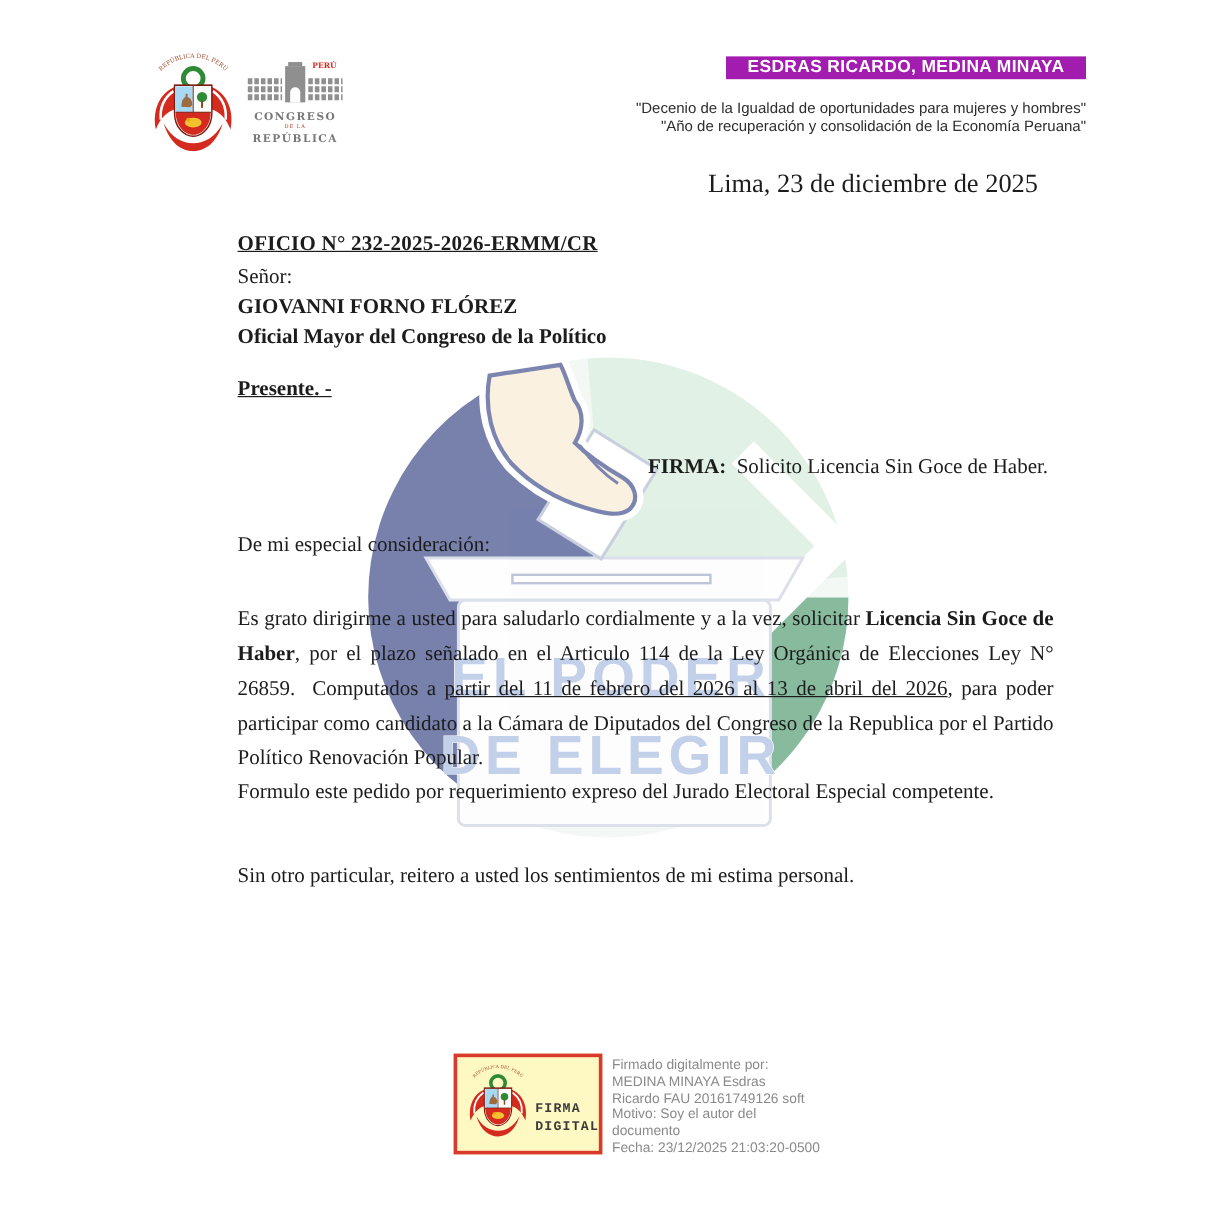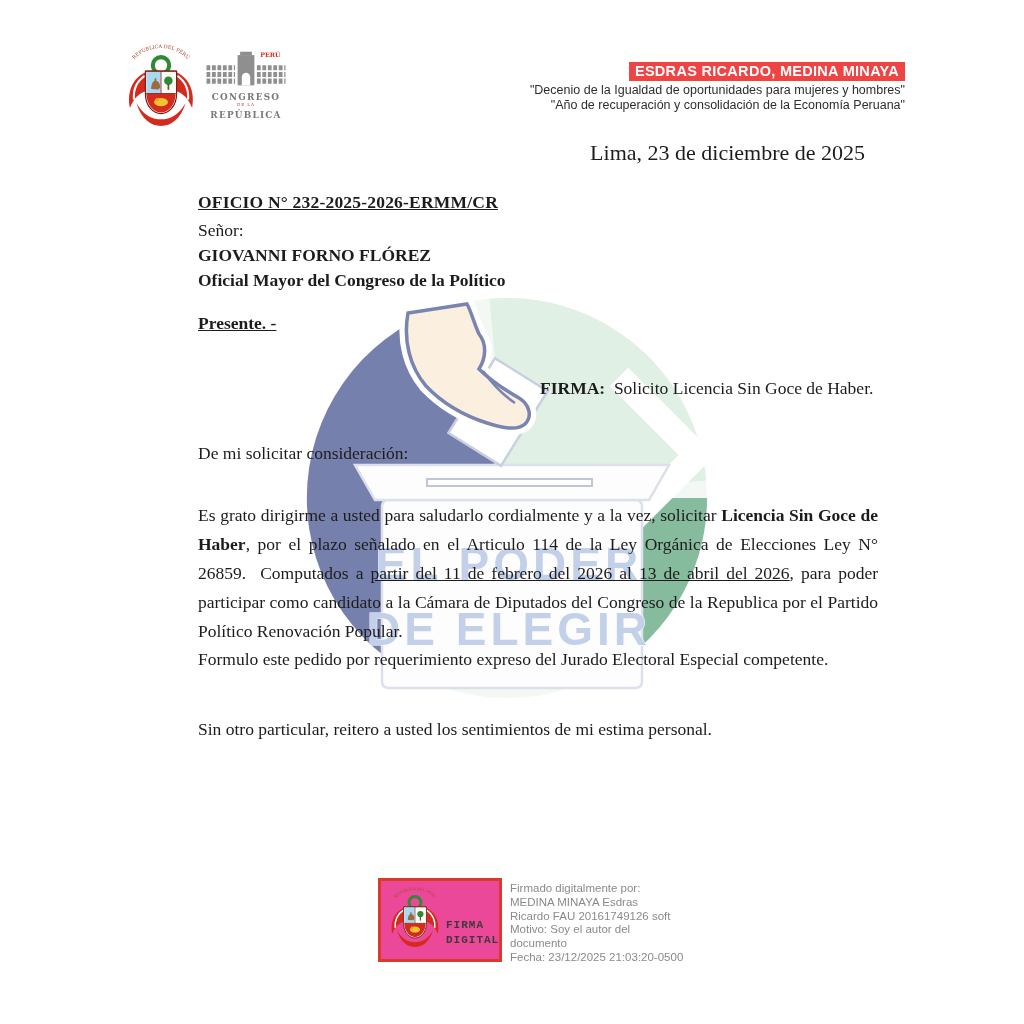--- a/index.html
+++ b/index.html
@@ -7,23 +7,23 @@
           font-family:"Liberation Serif", serif; color:#1c1c1c; }
 
   
   .watermark { position:absolute; left:287px; top:293px; width:440px; height:424px; z-index:0; }
   .wm-text { font-family:"Liberation Sans", sans-serif; font-weight:800; font-size:46px;
              letter-spacing:4px; fill:#9FB4DC; stroke:#ffffff; stroke-width:1px; text-anchor:middle; }
 
   
   .arms-logo { position:absolute; left:120px; top:44px; width:82px; height:86px; z-index:1; }
   .congress-logo { position:absolute; left:204px; top:48px; width:84px; height:78px; z-index:1; }
-  .banner { position:absolute; top:62px; right:119px; background:#ef4444; color:#fff; z-index:1;
+  .banner { position:absolute; top:47px; right:119px; background:#a21caf; color:#fff; z-index:1;
             font-family:"Liberation Sans", sans-serif; font-weight:bold; font-size:14.5px;
-            padding:1px 6px 2px; letter-spacing:.3px; }
+            padding:1px 18px 2px; letter-spacing:.3px; }
   .motto { position:absolute; right:119px; z-index:1; font-family:"Liberation Sans", sans-serif;
            font-size:12.5px; color:#2d2d2d; white-space:nowrap; }
   .motto1 { top:83px; } .motto2 { top:98px; }
   .date { position:absolute; top:140px; right:159px; font-size:22px; z-index:1; }
 
   
   .doc { position:absolute; left:198px; width:680px; font-size:17.5px; line-height:29px; z-index:1; }
   .b { font-weight:bold; }
   .u { text-decoration:underline; }
   .just { text-align:justify; }
@@ -31,21 +31,21 @@
   .senor    { top:216px; }
   .rname    { top:241px; font-weight:bold; }
   .rtitle   { top:266px; font-weight:bold; }
   .presente { top:309px; font-weight:bold; text-decoration:underline; }
   .asunto   { top:374px; left:540px; width:338px; }
   .greet    { top:439px; }
   .p1 { top:501px; } .p2 { top:645px; } .p3 { top:715px; } .closing { top:760px; }
 
   
   .stamp { position:absolute; left:378px; top:878px; width:124px; height:84px; z-index:1;
-           border:3px solid #D93A2B; box-sizing:border-box; background:#ec4899; display:flex; }
+           border:3px solid #D93A2B; box-sizing:border-box; background:#fef9c3; display:flex; }
   .stamp-arms { width:60px; height:63px; margin:6px 0 0 4px; flex:none; }
   .stamp-label { font-family:"Liberation Mono", monospace; font-weight:bold; font-size:11px;
                  line-height:15px; color:#3b3b3b; letter-spacing:1px; margin:37px 0 0 1px; }
   .sig-details { position:absolute; left:510px; top:882px; z-index:1;
                  font-family:"Liberation Sans", sans-serif; font-size:11.5px; line-height:13.8px;
                  color:#8a8a8a; }
 
   
   .cl-main { font-family:"DejaVu Serif", serif; font-size:10.5px; fill:#787878;
              font-weight:600; letter-spacing:1.5px; text-anchor:middle; }
@@ -140,21 +140,21 @@
   <div class="date">Lima, 23 de diciembre de 2025</div>
 
   <div class="doc oficio">OFICIO N° 232-2025-2026-ERMM/CR</div>
   <div class="doc rname">GIOVANNI FORNO FLÓREZ</div>
   <div class="doc senor">Señor:</div>
   <div class="doc rtitle">Oficial Mayor del Congreso de la Político</div>
   <div class="doc presente">Presente. -</div>
 
   <div class="doc asunto just"><span class="b">FIRMA:</span>&nbsp;&nbsp;<span>Solicito Licencia Sin Goce de Haber.</span></div>
 
-  <div class="doc greet">De mi solicitar consideración:</div>
+  <div class="doc greet">De mi especial consideración:</div>
 
   <div class="doc p1 just"><span>Es grato dirigirme a usted para saludarlo cordialmente y a la vez, solicitar </span><span class="b">Licencia Sin Goce de Haber</span><span>, por el plazo señalado en el Articulo 114 de la Ley Orgánica de Elecciones Ley N° 26859.&nbsp; Computados a </span><span class="u">partir del 11 de febrero del 2026 al 13 de abril del 2026</span><span>, para poder participar como candidato a la Cámara de Diputados del Congreso de la Republica por el Partido Político Renovación Popular.</span></div>
 
   <div class="doc p2 just">Formulo este pedido por requerimiento expreso del Jurado Electoral Especial competente.</div>
   <div class="doc p3">Sin otro particular, reitero a usted los sentimientos de mi estima personal.</div>
 
   <div class="stamp">
     <svg class="stamp-arms" viewBox="0 0 100 105">
       <use href="#peru-arms"></use>
     </svg>

